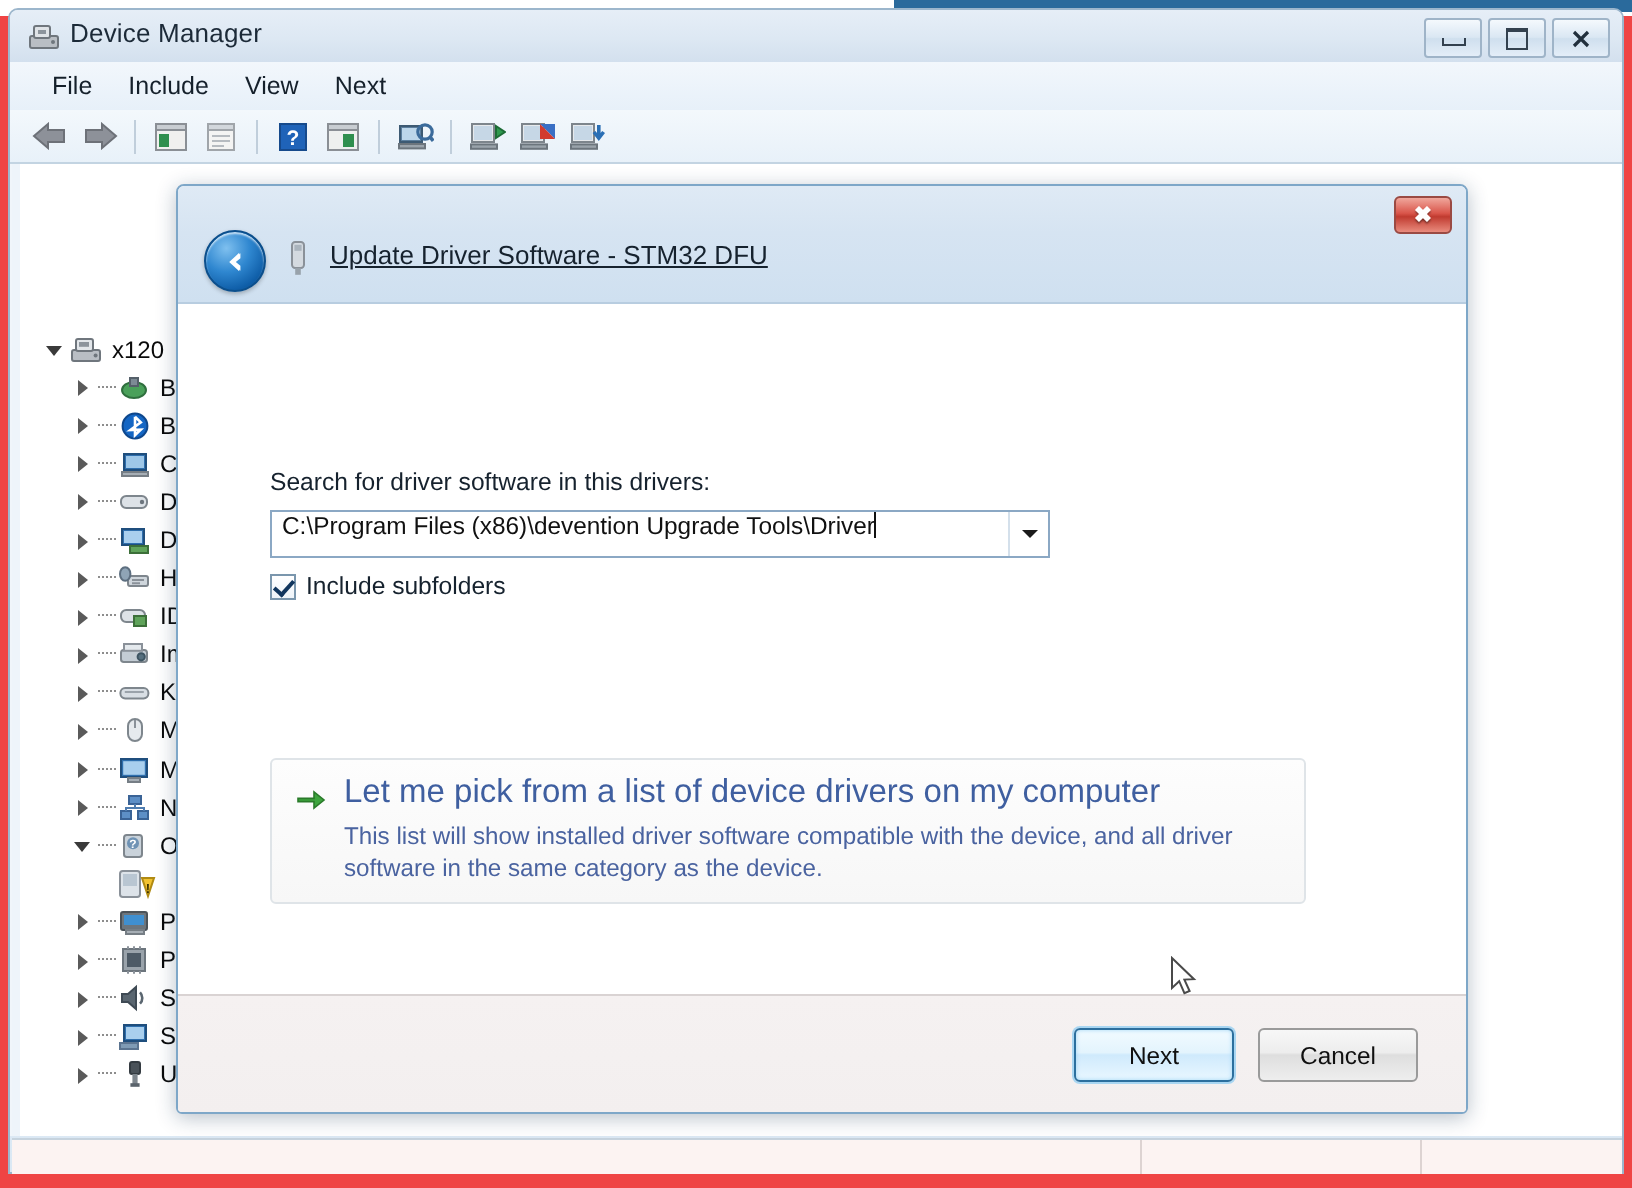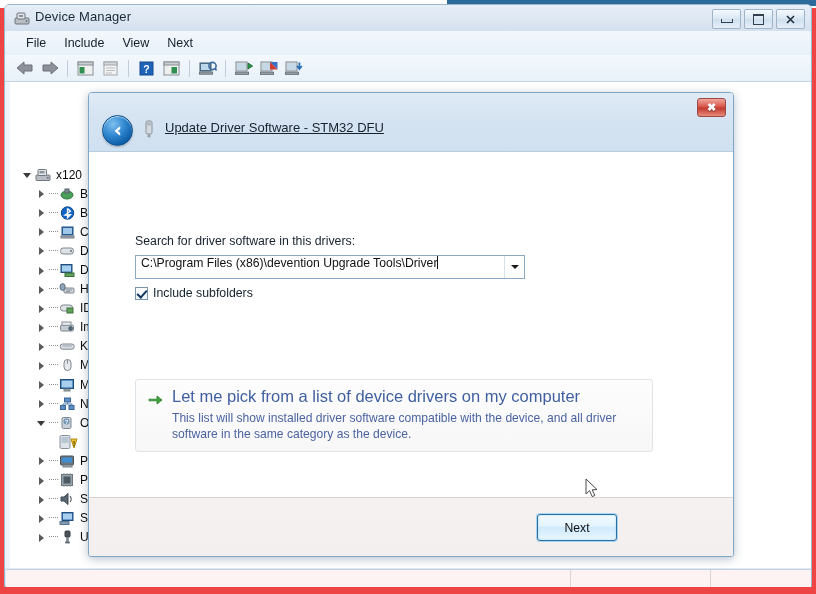--- a/index.html
+++ b/index.html
@@ -667,20 +667,21 @@
             <path d="M1 6.2 L9 6.2 L9 3 L14 7 L9 11 L9 7.8 L1 7.8 Z" fill="#3ea53e" stroke="#2a7a2a" stroke-width=".8"></path>
           </svg>
         </span>
         <div class="pick-title">Let me pick from a list of device drivers on my computer</div>
         <div class="pick-desc">This list will show installed driver software compatible with the device, and all driver software in the same category as the device.</div>
       </div>
     </div>
 
     <div class="dlg-footer">
       <div class="btn btn-next">Next</div>
+      <div class="btn btn-cancel">Cancel</div>
     </div>
   </div>
 
   <span class="cursor">
     <svg width="16" height="22" viewBox="0 0 16 22">
       <path d="M1 1 L1 16 L4.6 12.6 L7.2 18.6 L9.8 17.5 L7.2 11.8 L12 11.6 Z" fill="#ffffff" stroke="#4a4a4a" stroke-width="1"></path>
     </svg>
   </span>
 
 </div>

